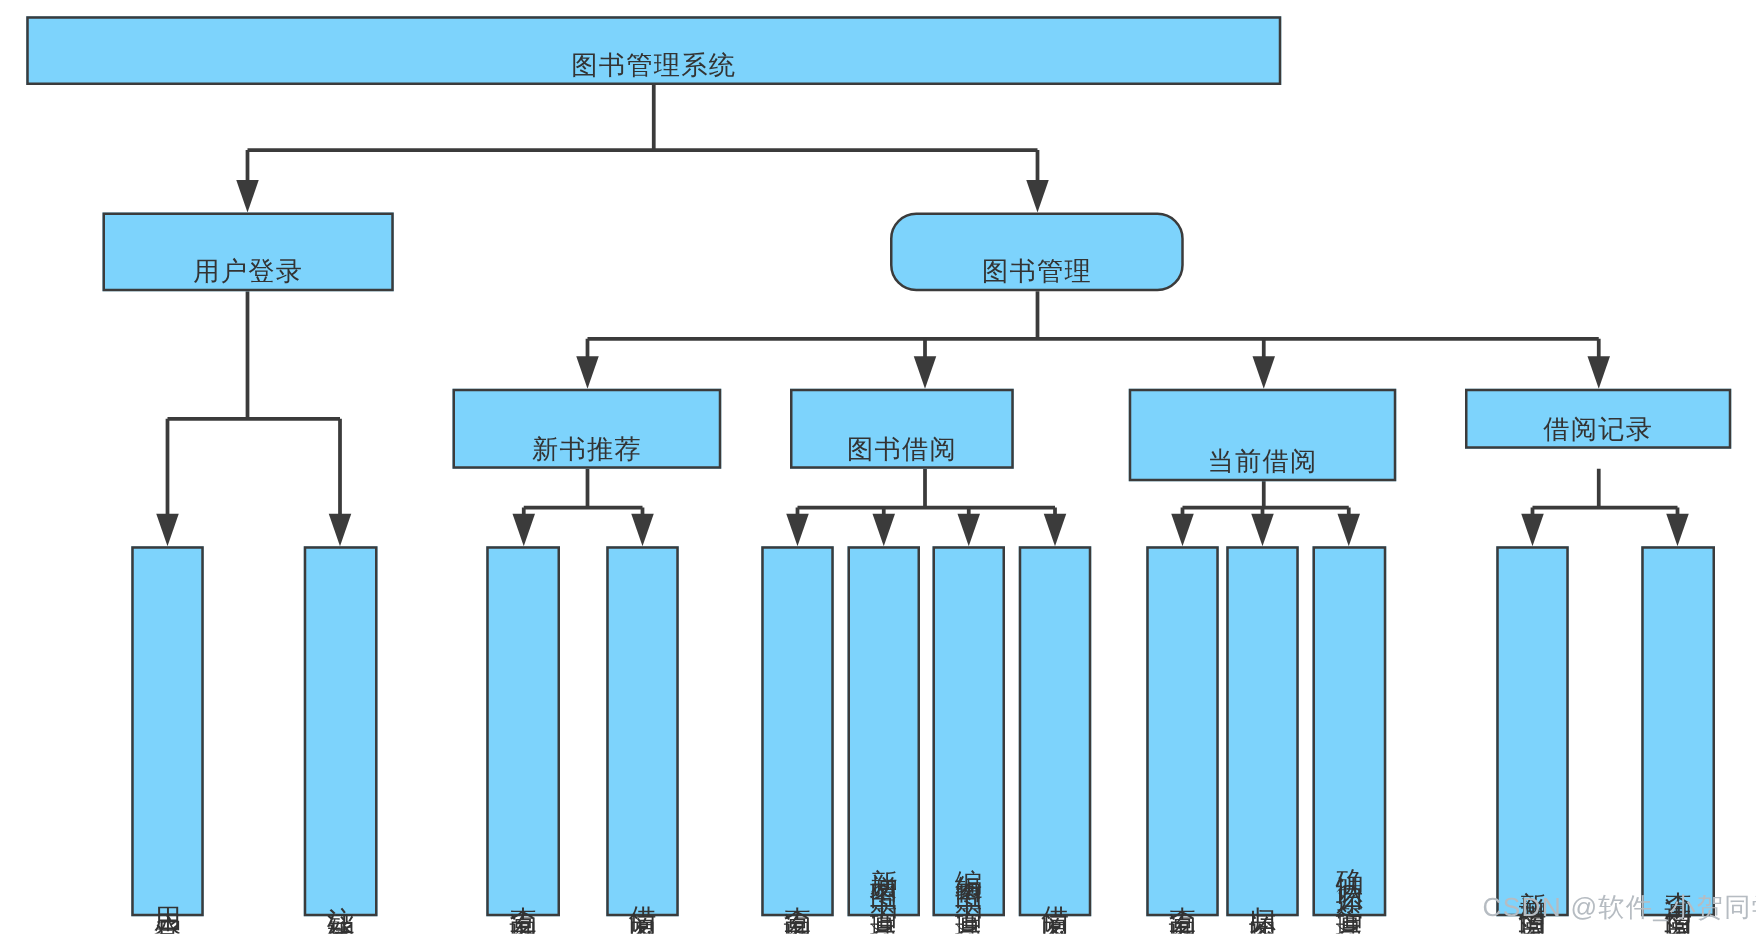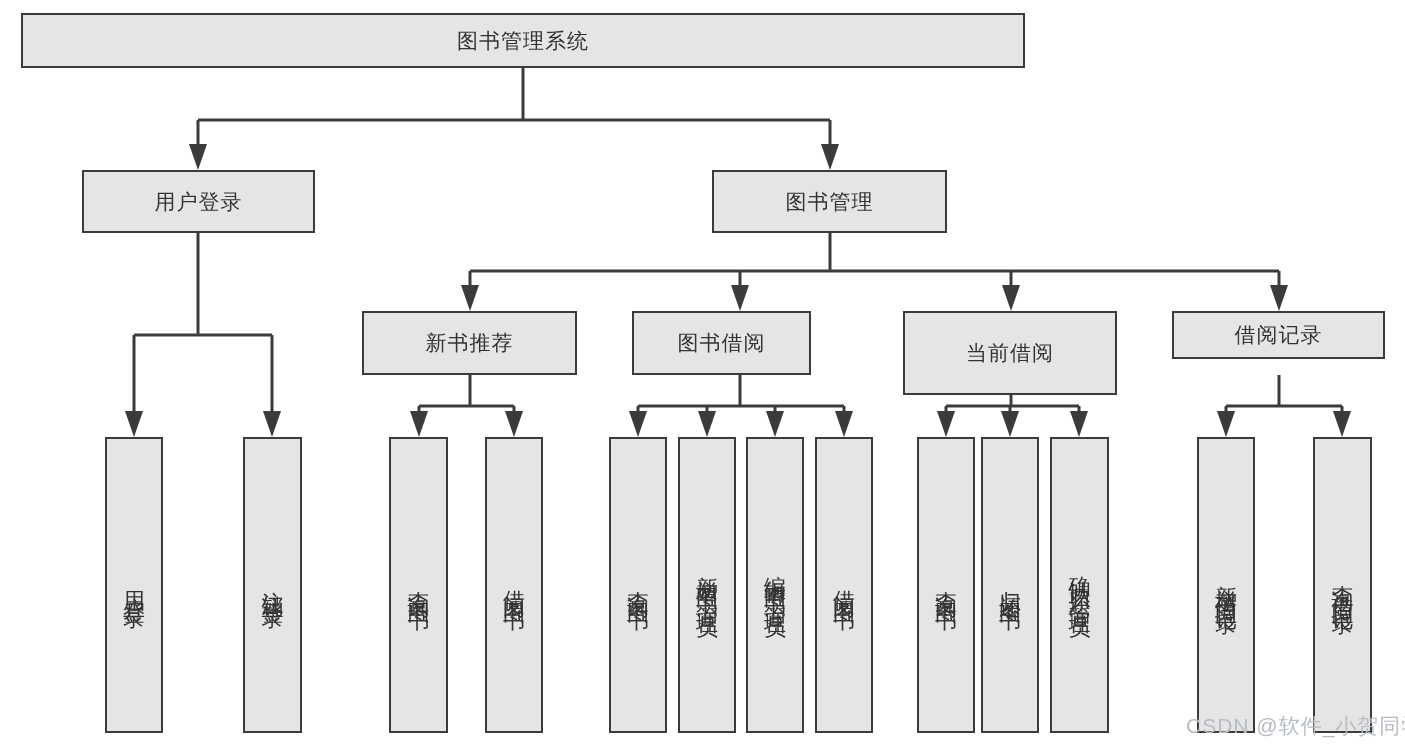--- a/index.html
+++ b/index.html
@@ -8,41 +8,41 @@
     width:1405px;height:747px;
     background:#ffffff;
     font-family:"Liberation Sans","DejaVu Sans",sans-serif;
     overflow:hidden;
   }
   svg.wires{position:absolute;left:0;top:0;width:1405px;height:747px;}
   .node{
     position:absolute;
     box-sizing:border-box;
     border:2.5px solid #3b3b3b;
-    background:#e5e5e5;
-    display:flex;align-items:center;justify-content:center;
+    background:#7dd3fc;
+    display:flex;align-items:flex-end;justify-content:center;
     color:#333333;
   }
   .hbox{font-size:21px;letter-spacing:1px;}
   .vbox span{
     writing-mode:vertical-rl;
     text-orientation:mixed;
     font-size:22px;
     letter-spacing:6px;
     line-height:1;
     color:#333333;
     white-space:nowrap;
   }
   
   .root  {left:21px; top:13px; width:1004px;height:55px;}
   .l2a   {left:82px; top:170px;width:233px; height:63px;}
-  .l2b   {left:712px;top:170px;width:235px; height:63px;}
+  .l2b   {left:712px;top:170px;width:235px; height:63px;border-radius:21px;}
   .l3a   {left:362px;top:311px;width:215px; height:64px;}
   .l3b   {left:632px;top:311px;width:179px; height:64px;}
-  .l3c   {left:903px;top:311px;width:214px; height:84px;}
+  .l3c   {left:903px;top:311px;width:214px; height:74px;}
   .l3d   {left:1172px;top:311px;width:213px;height:48px;}
   
   .vbox{top:437px;height:296px;width:58px;}
   .v1 {left:105px;}
   .v2 {left:243px;width:59px;}
   .v3 {left:389px;width:59px;}
   .v4 {left:485px;}
   .v5 {left:609px;}
   .v6 {left:678px;}
   .v7 {left:746px;}

